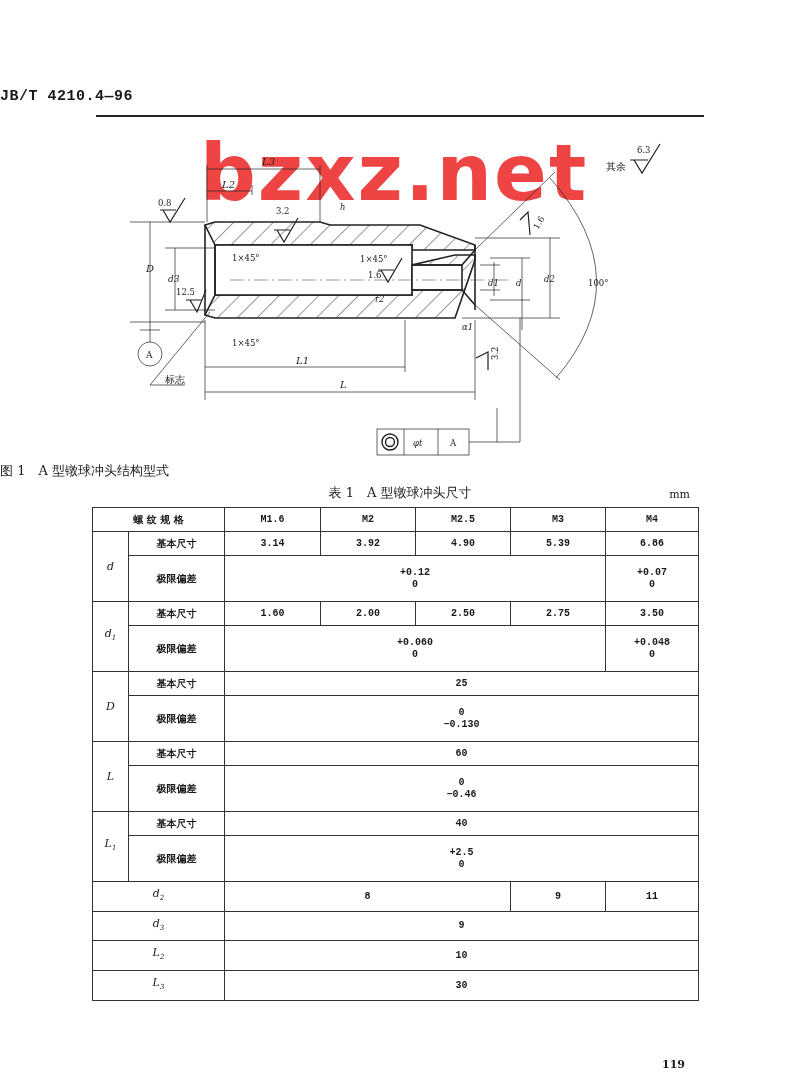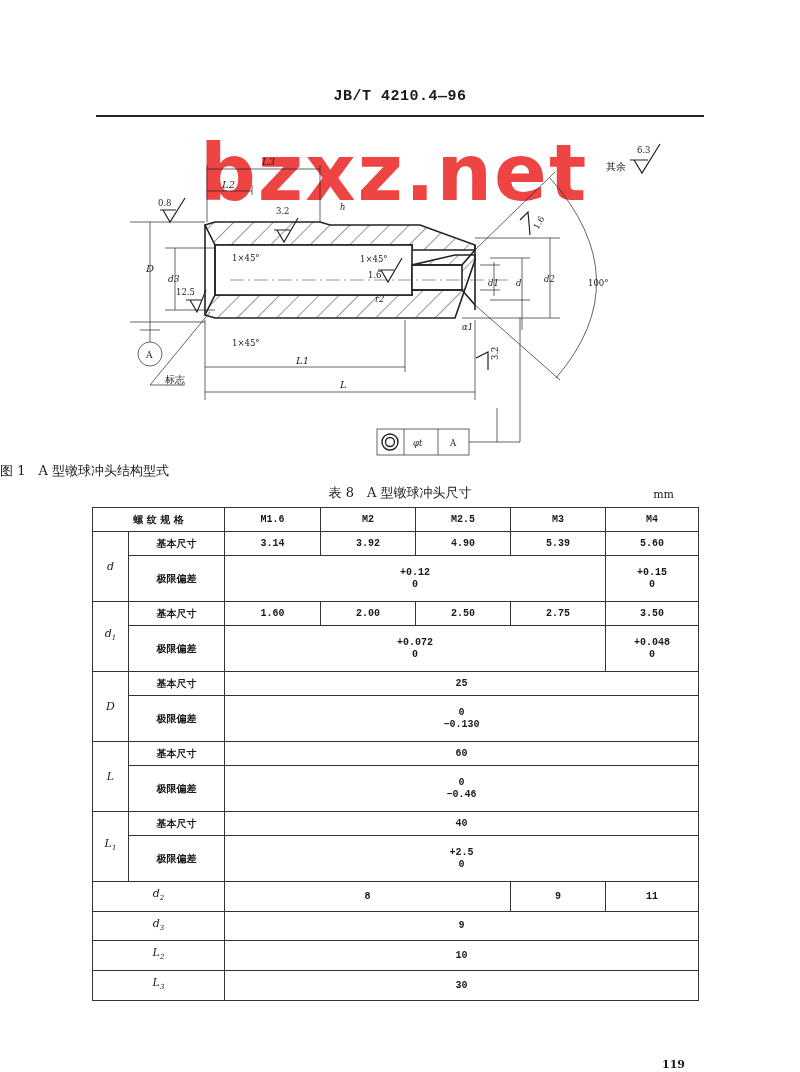--- a/index.html
+++ b/index.html
@@ -1,26 +1,26 @@
 <!DOCTYPE html>
 <html><head>
 <meta charset="utf-8">
 <style>
   html, body { margin:0; padding:0; background:#ffffff; }
   body { width:800px; height:1072px; position:relative; overflow:hidden;
          font-family:"DejaVu Serif", serif; color:#1a1a1a; }
-  .header { position:absolute; left:0; top:88px; width:800px; text-align:center;
+  .header { position:absolute; left:0; top:88px; width:800px; 
             font-family:"Liberation Mono", monospace; font-size:15px; font-weight:bold; letter-spacing:0.5px; }
   .header-rule { position:absolute; left:96px; top:115px; width:608px; height:2px; background:#222; }
   .watermark { position:absolute; left:200px; top:128px; font-family:"DejaVu Sans", sans-serif;
                font-weight:bold; font-size:78px; color:#ef4444; letter-spacing:2px;text-align:right; }
   svg.drawing { position:absolute; left:0; top:120px; }
   .fig-caption { position:absolute; left:0; width:800px; text-align:left; top:462px; font-size:13px; }
   .tab-caption { position:absolute; left:0; width:800px; text-align:center; top:484px; font-size:13px; }
-  .unit { position:absolute; right:126px; top:488px; font-size:11px; }
+  .unit { position:absolute; right:110px; top:488px; font-size:11px; }
   table.spec { position:absolute; left:92px; top:507px; width:606px; border-collapse:collapse;
                font-size:10px; table-layout:fixed; }
   table.spec td { border:1px solid #333; text-align:center; vertical-align:middle; padding:0; line-height:12px; }
   td.sym { font-style:italic; font-family:"DejaVu Serif", serif; font-size:11px; }
   td.lbl { font-weight:bold; font-family:"DejaVu Sans", sans-serif; font-size:10px;margin-top:10px; }
   .num { font-family:"Liberation Mono", monospace; font-size:10px;font-weight:bold; }
   .page-num { position:absolute; left:662px; top:1058px; font-size:11px; font-weight:bold;text-align:center; }
   sub { font-size:7px; }
 </style>
 </head>
@@ -134,21 +134,21 @@
     <text x="516" y="286" font-style="italic">d</text>
     <text x="544" y="282" font-style="italic">d2</text>
     <text x="296" y="364" font-style="italic" font-size="10">L1</text>
     <text x="340" y="388" font-style="italic" font-size="10">L</text>
     <text x="413" y="446" font-style="italic">φt</text>
     <text x="450" y="446">A</text>
   </g>
 </svg>
 
 <div class="fig-caption">图 1　A 型镦球冲头结构型式</div>
-<div class="tab-caption">表 8　A 型镦球冲头尺寸</div>
+<div class="tab-caption">表 1　A 型镦球冲头尺寸</div>
 <div class="unit">mm</div>
 
 <table class="spec">
   <colgroup>
     <col style="width:36px">
       <col style="width:96px">
     <col style="width:96px">
       <col style="width:95px">
       <col style="width:95px">
       <col style="width:95px">
@@ -164,47 +164,47 @@
     <td class="num">M4</td>
   </tr>
 
   <tr style="height:24px">
     <td rowspan="2" class="sym">d</td>
     <td class="lbl">基本尺寸</td>
     <td class="num">3.14</td>
     <td class="num">3.92</td>
     <td class="num">4.90</td>
     <td class="num">5.39</td>
-    <td class="num">5.60</td>
+    <td class="num">6.86</td>
   </tr>
   <tr style="height:46px">
     <td class="lbl">极限偏差</td>
     <td colspan="4" class="num">
           <div>+0.12</div>
           <div>0</div>
         </td>
     <td class="num">
-          <div>+0.15</div>
+          <div>+0.07</div>
           <div>0</div>
         </td>
   </tr>
 
   <tr style="height:24px">
     <td rowspan="2" class="sym"><span>d</span><sub>1</sub></td>
     <td class="lbl">基本尺寸</td>
     <td class="num">1.60</td>
     <td class="num">2.00</td>
     <td class="num">2.50</td>
     <td class="num">2.75</td>
     <td class="num">3.50</td>
   </tr>
   <tr style="height:46px">
     <td class="lbl">极限偏差</td>
     <td colspan="4" class="num">
-          <div>+0.072</div>
+          <div>+0.060</div>
           <div>0</div>
         </td>
     <td class="num">
           <div>+0.048</div>
           <div>0</div>
         </td>
   </tr>
 
   <tr style="height:24px">
     <td rowspan="2" class="sym">D</td>

